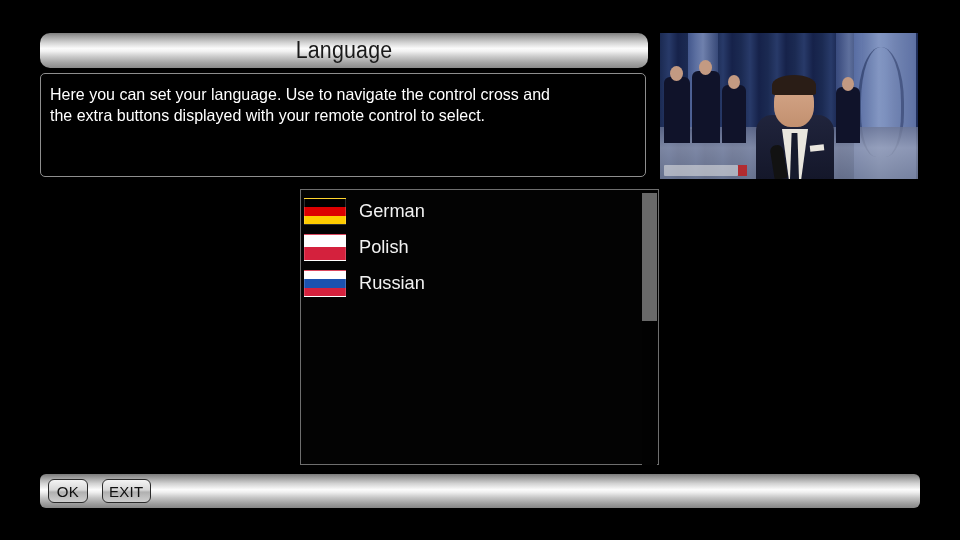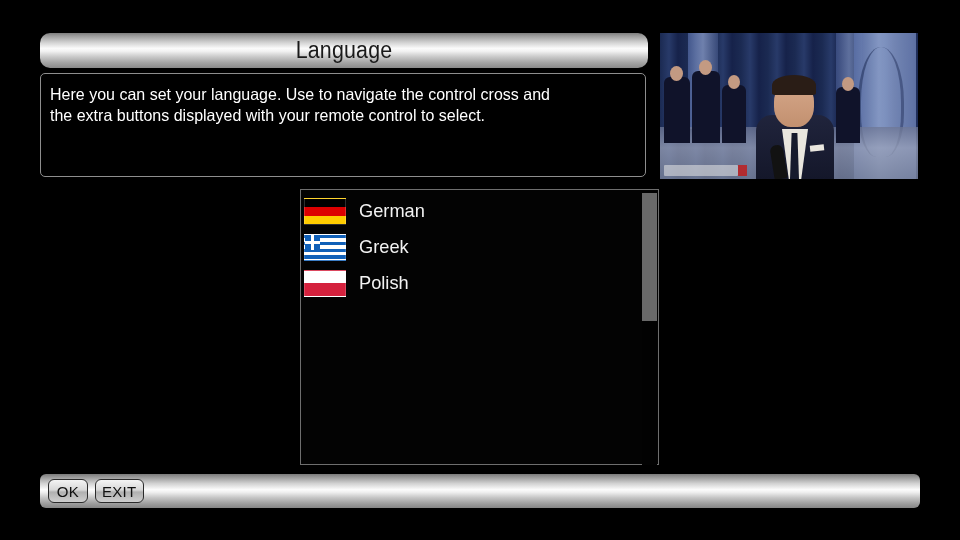--- a/index.html
+++ b/index.html
@@ -293,21 +293,21 @@
         #a0a0a0 86%,
         #858585 100%);
     display: flex;
     align-items: center;
     padding-left: 8px;
     box-sizing: border-box;
   }
   .osd-button {
     height: 24px;
     min-width: 40px;
-    margin-right: 7px;
+    margin-right: 14px;
     padding: 0 6px;
     border: 1px solid #2b2b2b;
     border-radius: 6px;
     background: linear-gradient(to bottom, #f4f4f4 0%, #d8d8d8 45%, #b0b0b0 55%, #cfcfcf 100%);
     color: #101010;
     font-size: 15px;
     font-family: "Liberation Sans Narrow", "Liberation Sans", sans-serif;
     display: flex;
     align-items: center;
     justify-content: center;
@@ -359,31 +359,31 @@
 <div id="lang-panel">
   <div id="lang-list">
 
     <div class="lang-row">
       <span class="flag flag-de"></span>
       <span class="lang-label">German</span>
     </div>
 
 
 
-    <div class="lang-row">
-      <span class="flag flag-gr"></span>
-      <span class="lang-label">Greek</span>
-    </div>
 
 
     <div class="lang-row">
       <span class="flag flag-pl"></span>
       <span class="lang-label">Polish</span>
     </div>
 
+    <div class="lang-row">
+      <span class="flag flag-ru"></span>
+      <span class="lang-label">Russian</span>
+    </div>
 
   </div>
 
   <div id="scroll-track">
     <div id="scroll-thumb"></div>
   </div>
 </div>
 
 <div id="bottom-bar">
   <div class="osd-button">OK</div>

